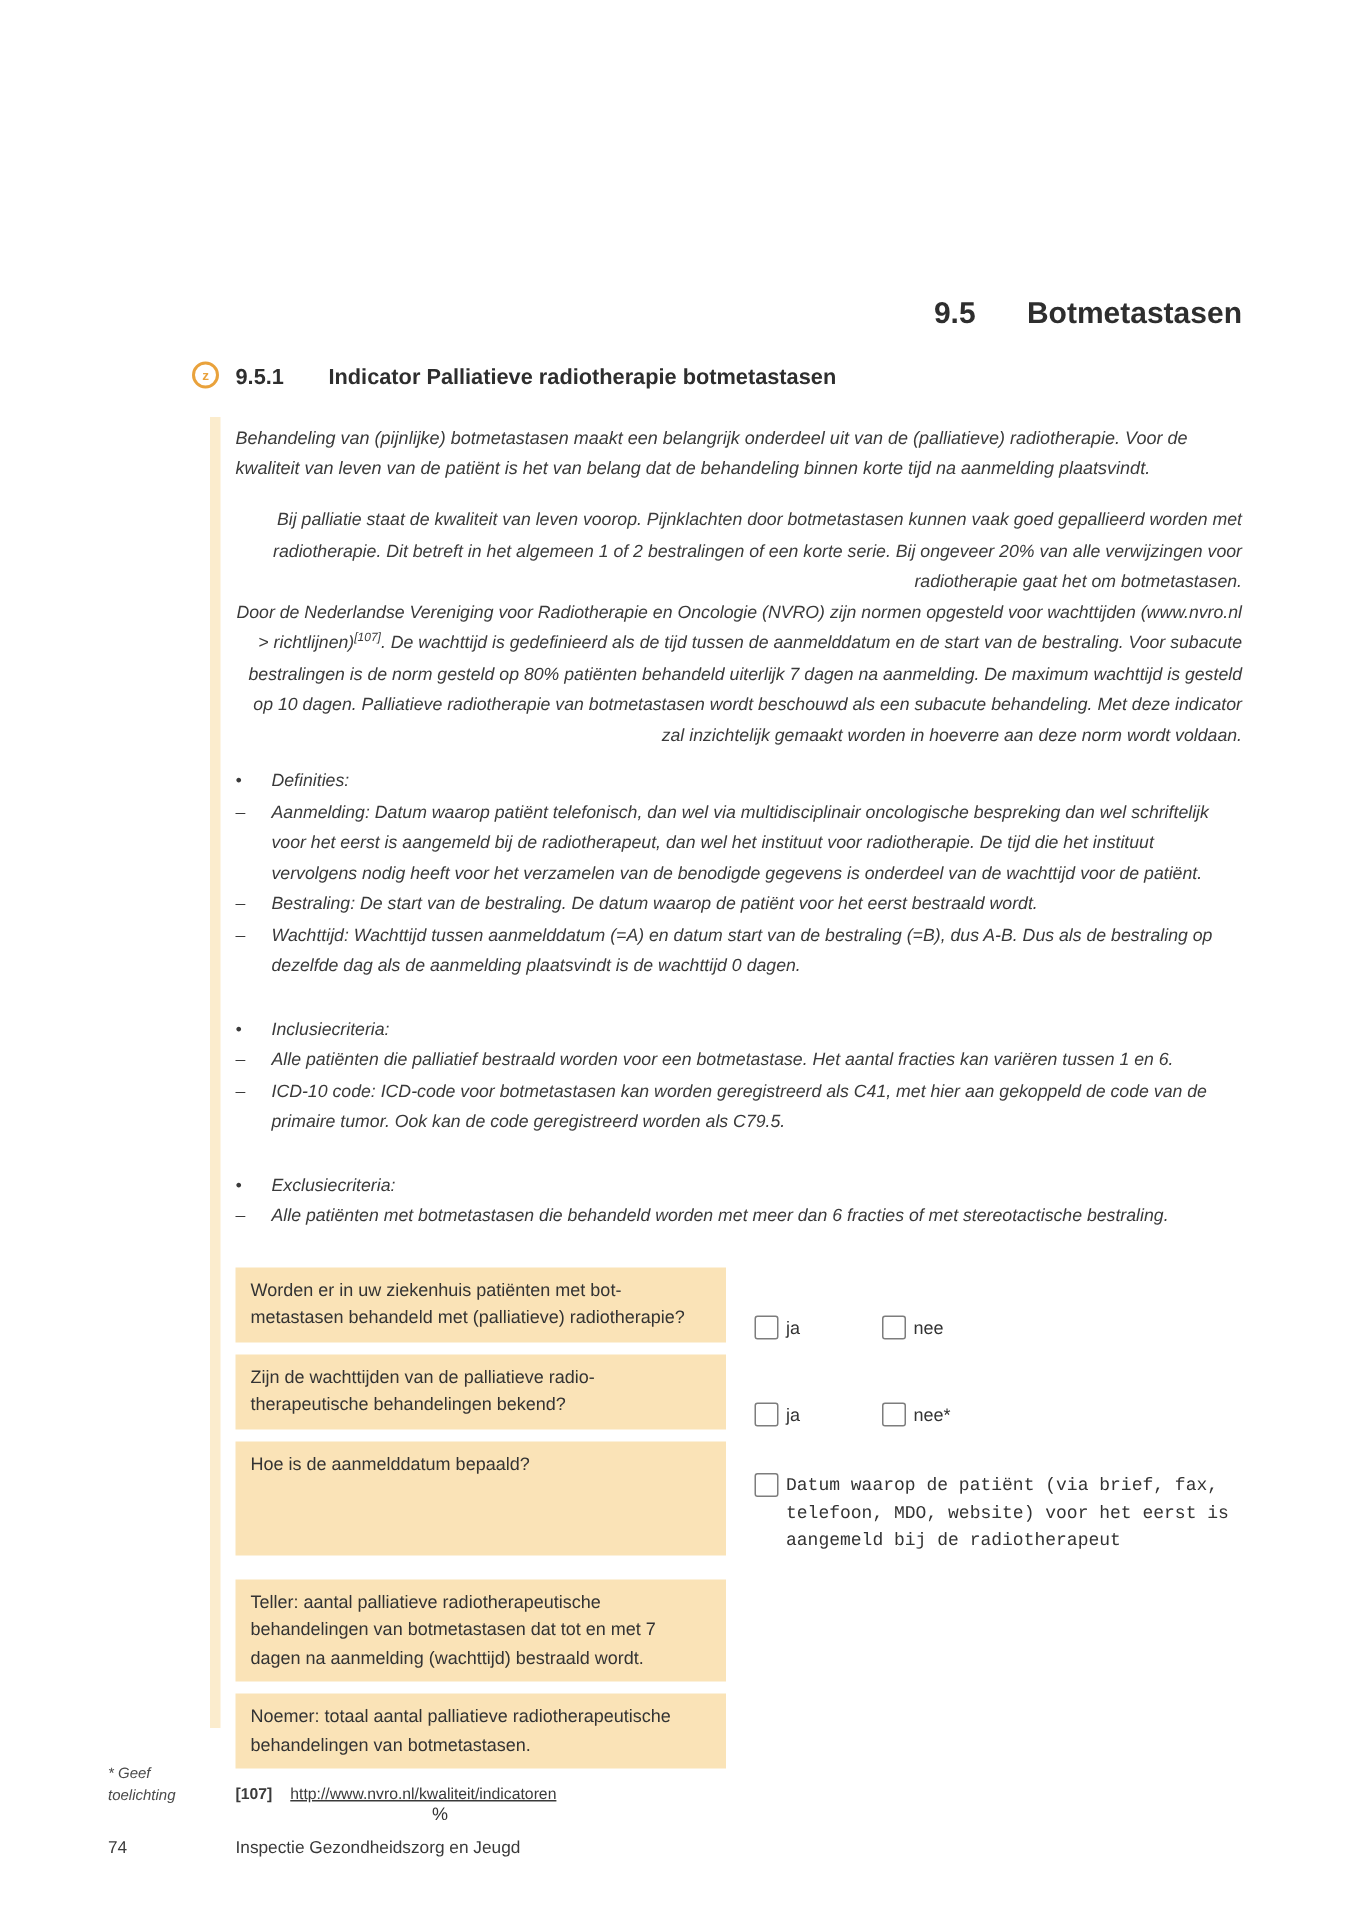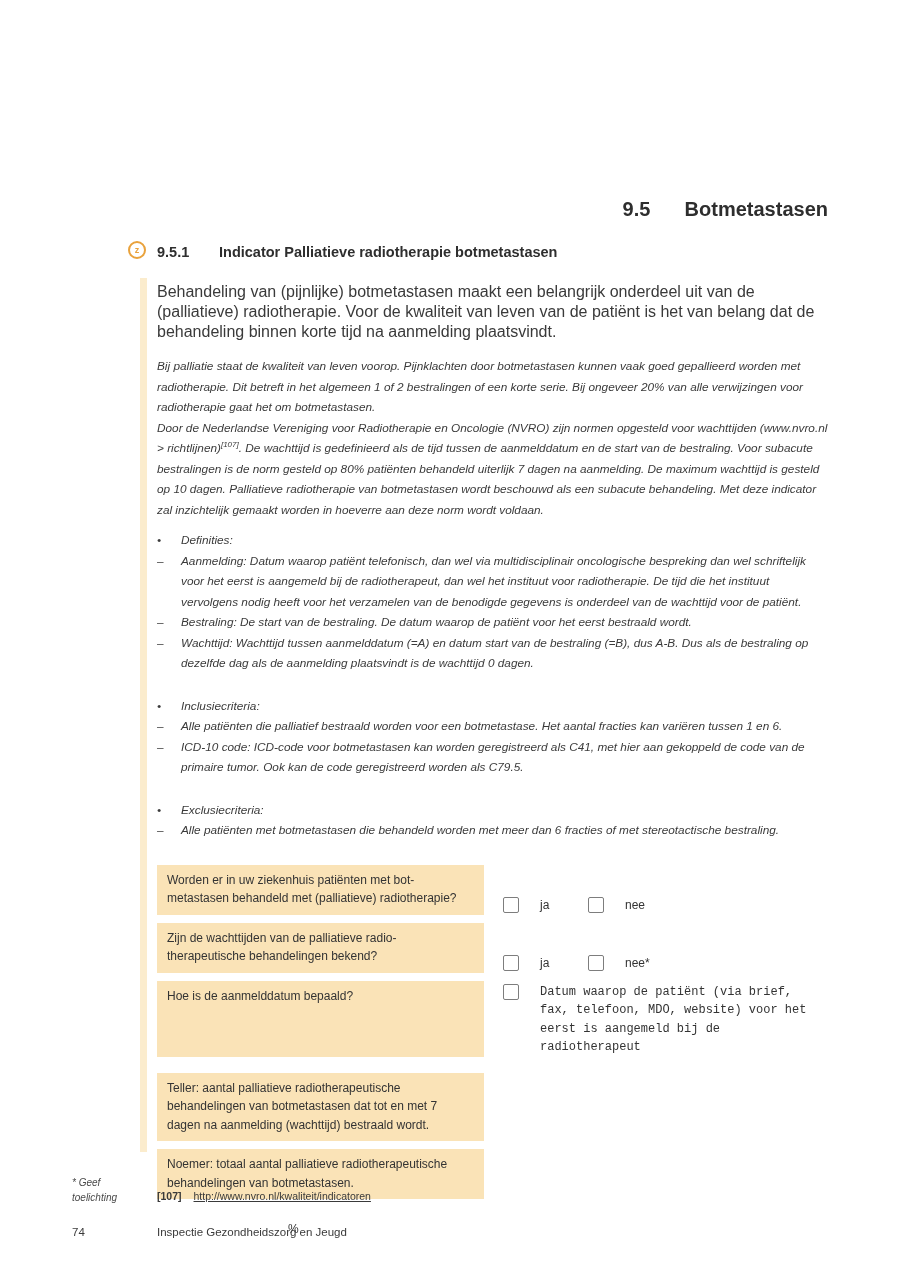--- a/index.html
+++ b/index.html
@@ -21,42 +21,42 @@
   .icon-circle{position:absolute;left:128px;top:241px;width:18px;height:18px;border:2px solid var(--accent);
     border-radius:50%;color:var(--accent);font-size:9px;font-weight:700;display:flex;align-items:center;justify-content:center;line-height:1;}
 
   .content{position:absolute;left:157px;top:197px;width:671px;}
 
   .h1{display:flex;font-size:20px;font-weight:700;color:var(--ink);line-height:24px;justify-content:flex-end;}
   .h1 .num{width:62px;flex-shrink:0;}
   .h2{display:flex;font-size:14.5px;font-weight:700;color:var(--ink);line-height:18px;margin-top:22px;}
   .h2 .num{width:62px;flex-shrink:0;font-weight:700;}
 
-  .intro{margin-top:21px;font-size:16px;line-height:20px;color:var(--body_ink);}
+  .intro{margin-top:21px;font-size:12px;line-height:20px;color:var(--body_ink);font-style:italic;}
 
   .ital-block{margin-top:14px;font-size:11.8px;line-height:20.5px;font-style:italic;color:var(--body_ink);}
-  .ital-block p{margin:0;}
+  .ital-block p{margin:0;text-align:right;}
   sup{font-size:8px;vertical-align:super;line-height:0;}
 
   .crit-list{margin-top:10px;font-size:11.8px;line-height:20.5px;font-style:italic;}
   .crit-list.gap{margin-top:22px;}
   .li{display:flex;}
   .li .marker{width:24px;flex-shrink:0;}
   .li .li-text{flex:1;}
 
   .form-section{margin-top:24px;font-style:normal;}
   .form-row{display:flex;align-items:flex-end;margin-top:8px;}
   .form-row.gap-lg{margin-top:16px;}
   .q-box{width:327px;flex-shrink:0;background:var(--box_fill);padding:6px 12px 7px 10px;
     font-size:12px;line-height:18.5px;color:#333333;}
   .q-box.tall{min-height:76px;}
   .q-box.h3{min-height:62px;}
   .answers{margin-left:19px;display:flex;padding-top:5px;}
   .answers.stack{flex-direction:column;padding-top:2px;gap:3px;font-family:Liberation Mono, monospace;}
-  .opt{display:flex;align-items:flex-start;gap:21px;font-size:12px;line-height:18.5px;color:#333333;}
+  .opt{display:flex;align-items:flex-start;gap:5px;font-size:12px;line-height:18.5px;color:#333333;}
   .opt.w1{width:85px;}
   .checkbox{width:16px;height:16px;border:1.5px solid #7d7d7d;background:#ffffff;border-radius:2px;flex-shrink:0;margin-top:1px;}
   .opt-label{max-width:310px;}
   .pct{margin-left:131px;padding-top:7px;font-size:12px;color:#333333;}
 
   .side-note{position:absolute;left:72px;top:1175px;width:62px;font-size:10px;line-height:15px;font-style:italic;color:#4a4a4a;}
   .footnote{position:absolute;left:157px;top:1190px;font-size:10.5px;color:#3a3a3a;display:flex;gap:12px;}
   .footnote .ref{font-weight:700;}
   .footnote a{color:#3a3a3a;text-decoration:underline;}
 

